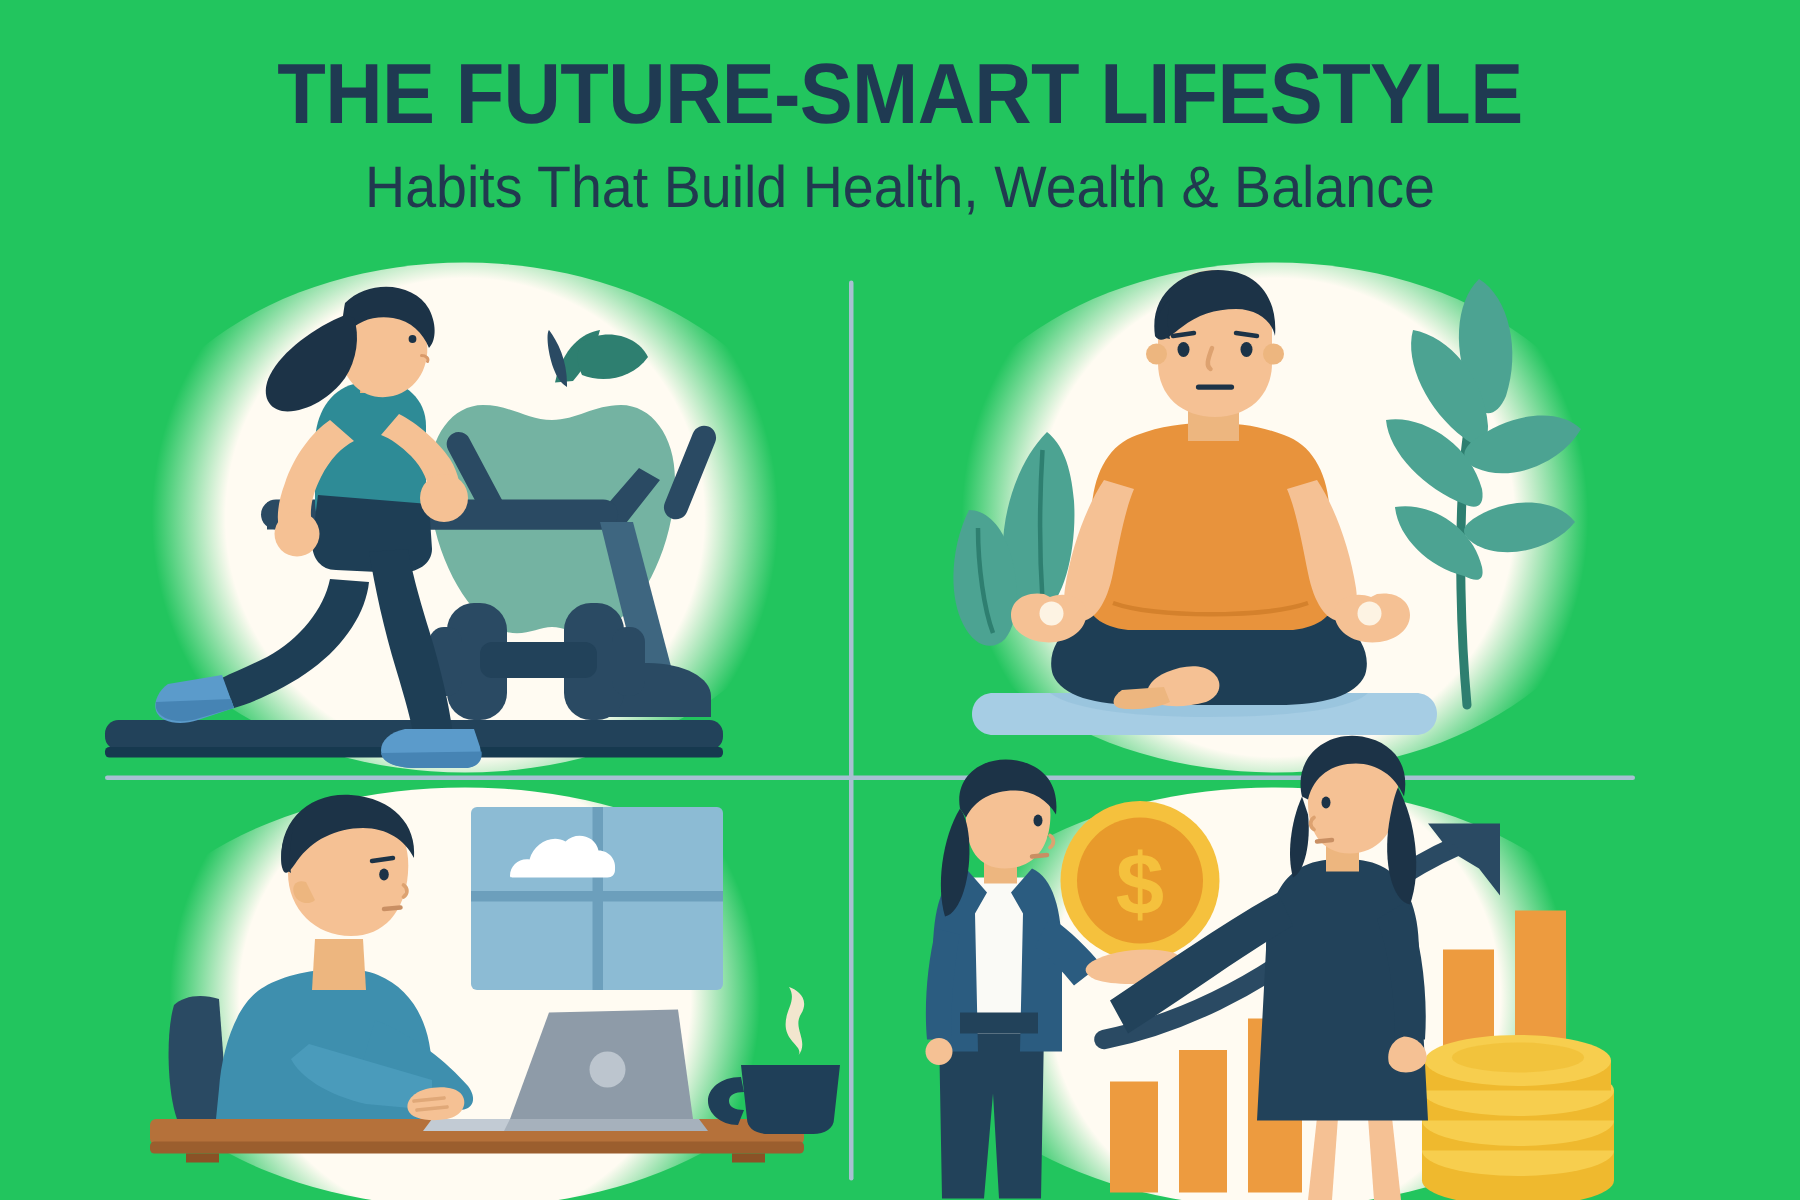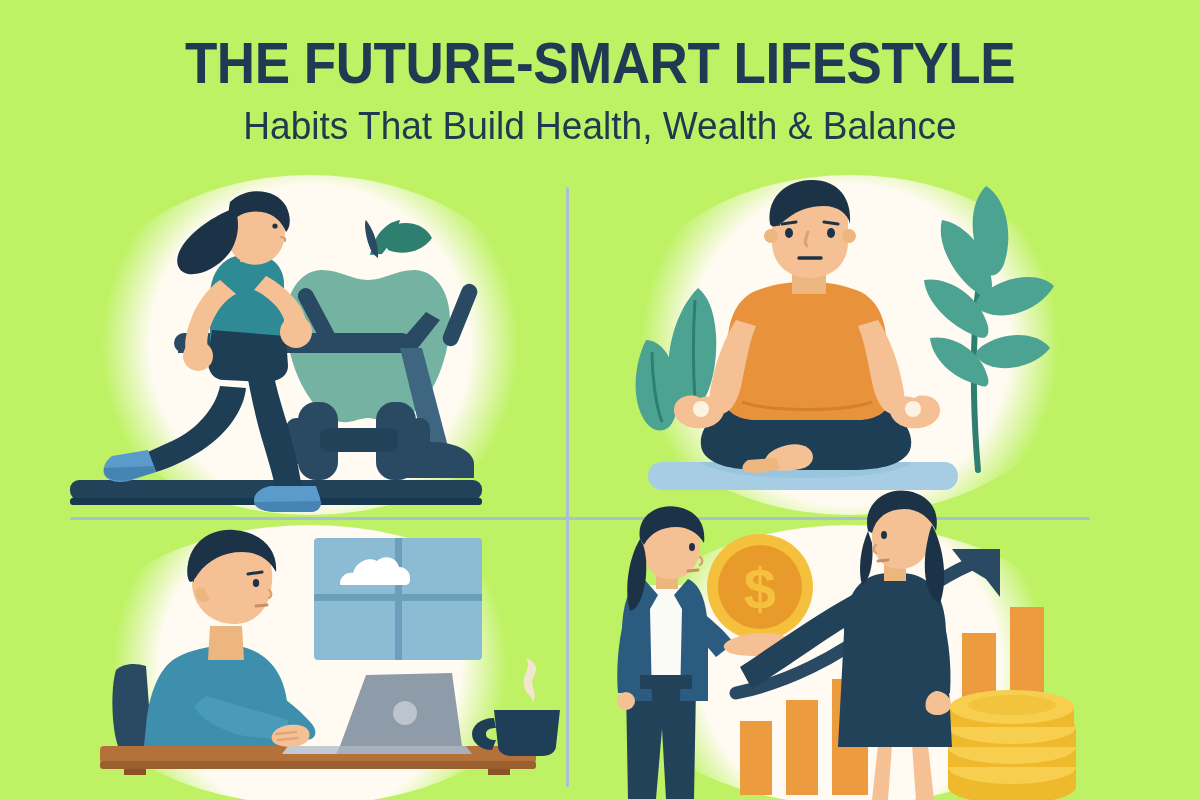--- a/index.html
+++ b/index.html
@@ -4,21 +4,21 @@
 <style>
   html, body {
     margin: 0;
     padding: 0;
     background: #FDF3E3;
   }
   #poster {
     position: relative;
     width: 1200px;
     height: 800px;
-    background: #bef264;
+    background: #22c55e;
     overflow: hidden;
     font-family: "Liberation Sans", sans-serif;
   }
   
   .glow {
     position: absolute;
     border-radius: 50%;
     background: radial-gradient(circle, #FFFBF2 0%, #FFFBF2 55%, rgba(253,243,227,0) 72%);
     pointer-events: none;
   }

